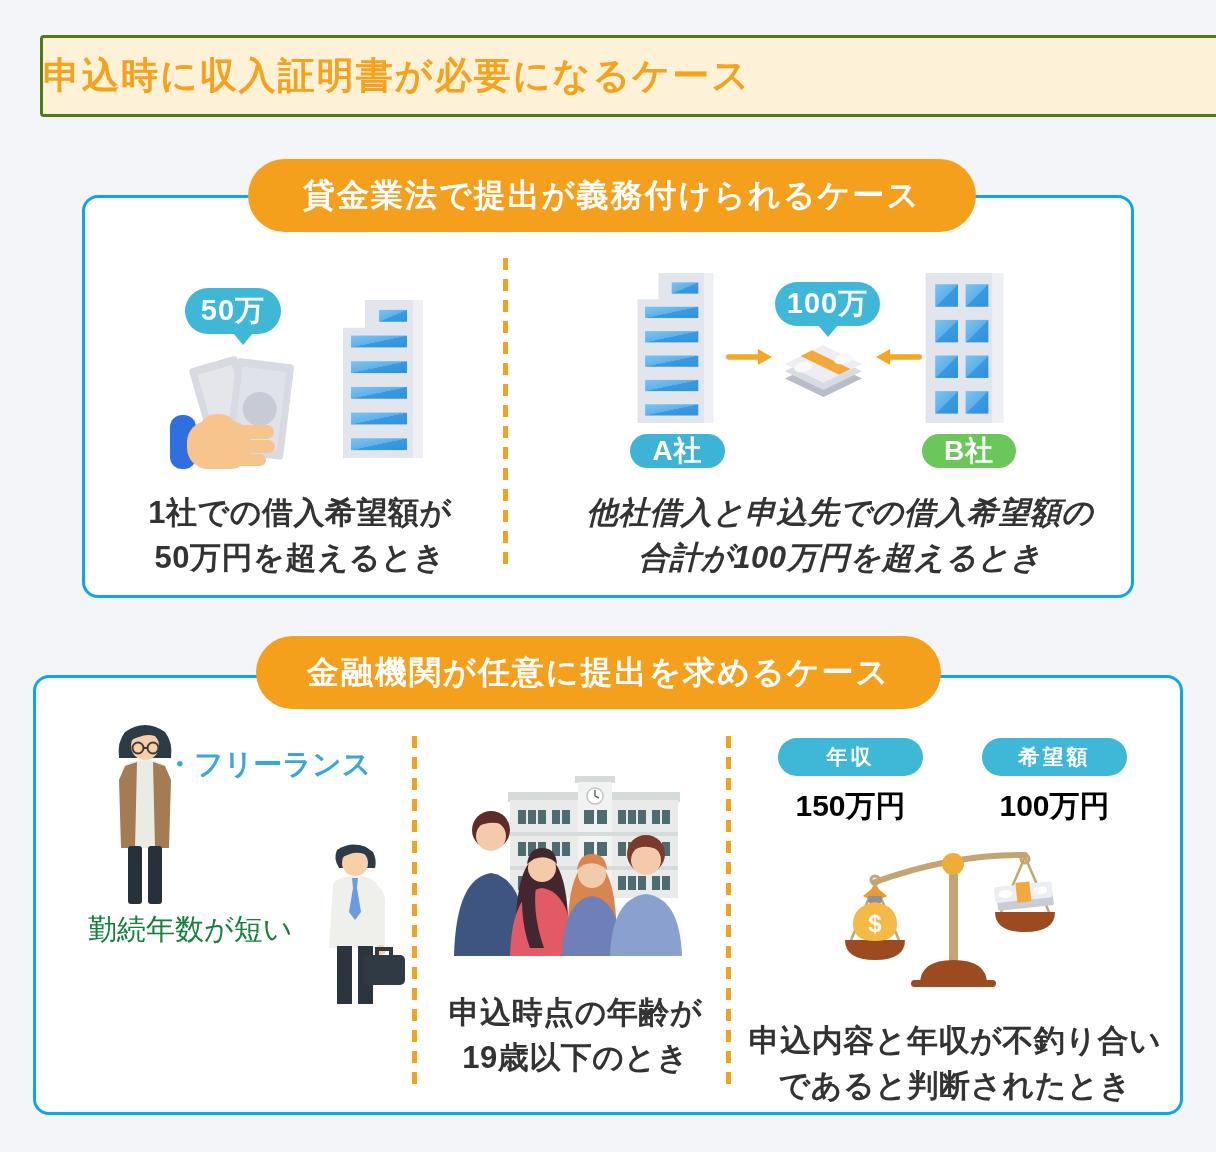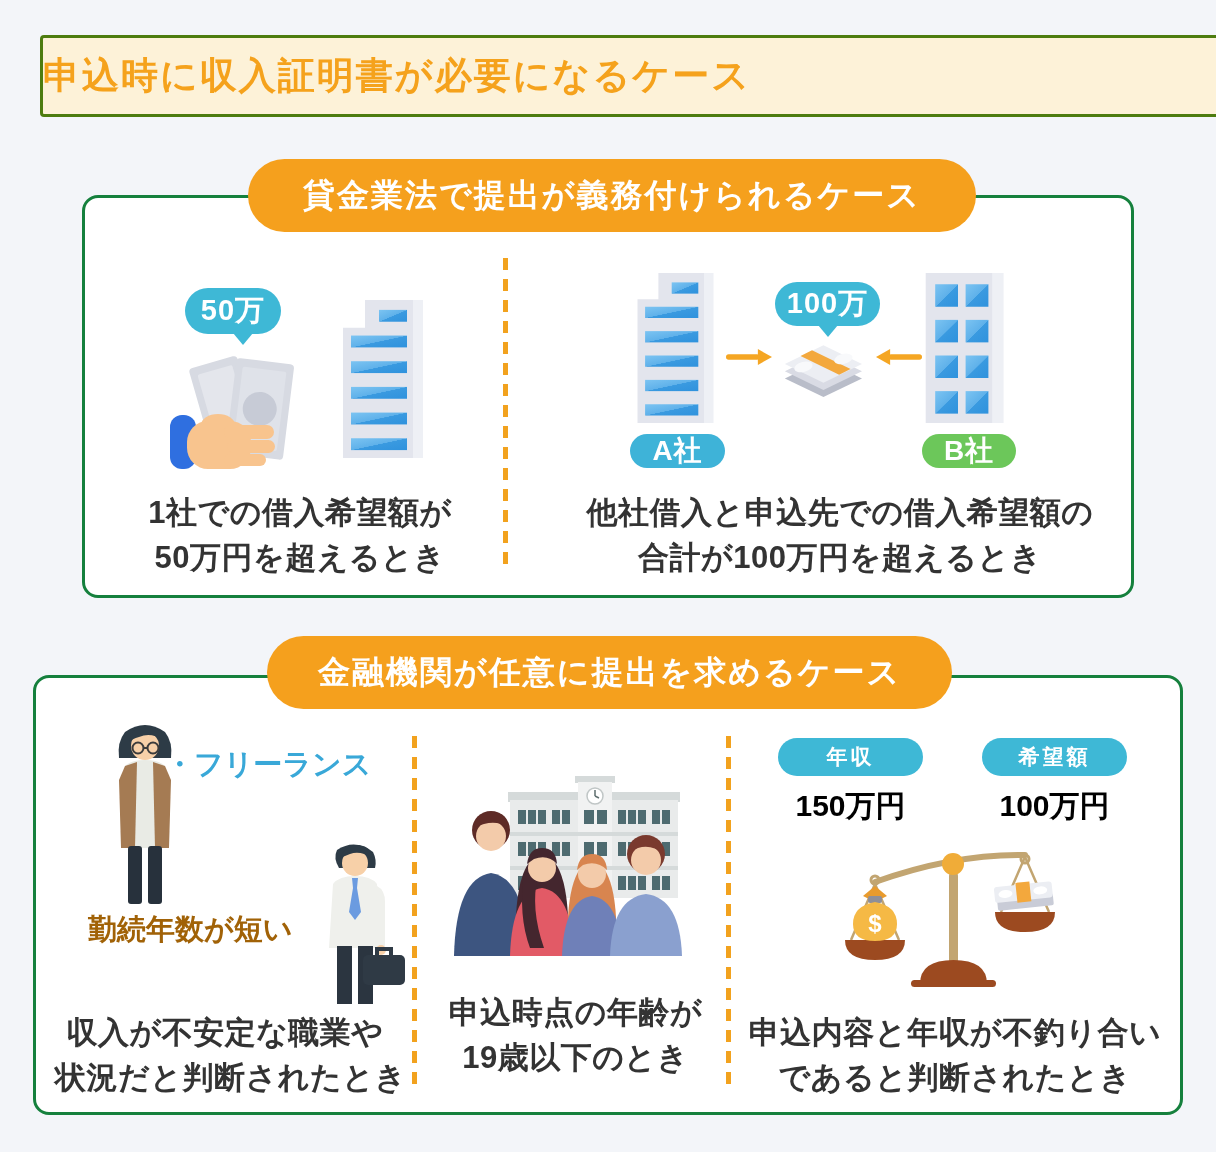--- a/index.html
+++ b/index.html
@@ -17,32 +17,32 @@
     box-sizing:border-box;border:3px solid #4d7c0f;border-radius:4px;
     background:#fdf2d8;display:flex;align-items:center;
   }
   .header-title{
     color:#f5a21c;font-size:37px;font-weight:800;letter-spacing:2px;white-space:nowrap;
   }
 
   
   .panel{
     position:absolute;background:#ffffff;box-sizing:border-box;
-    border:3px solid #15803d;border-radius:16px;
+    border:3px solid #0ea5e9;border-radius:16px;
   }
   .panel1{left:82px;top:195px;width:1052px;height:403px;}
   .panel2{left:33px;top:675px;width:1150px;height:440px;}
 
   .section-pill{
     position:absolute;background:#f5a01d;border-radius:40px;z-index:3;
     color:#fff;font-size:32px;font-weight:800;letter-spacing:2px;white-space:nowrap;
     display:flex;align-items:center;justify-content:center;
   }
   .pill1{left:163px;top:-39px;width:728px;height:73px;}
-  .pill2{left:231px;top:-42px;width:685px;height:73px;}
+  .pill2{left:220px;top:-42px;width:685px;height:73px;}
 
   .vdivider{
     position:absolute;width:5px;
     background:repeating-linear-gradient(to bottom,#f2a21e 0 12px,transparent 12px 21px);
   }
   .vd1{left:418px;top:60px;height:310px;}
   .vd2a{left:376px;top:58px;height:352px;}
   .vd2b{left:690px;top:58px;height:352px;}
 
   .abs{position:absolute;}
@@ -74,41 +74,41 @@
   .tagA{left:545px;top:236px;width:95px;height:34px;background:#3eb3d8;}
   .tagB{left:837px;top:236px;width:94px;height:34px;background:#6cc75a;}
 
   
   .bullets{
     position:absolute;left:129px;top:64px;
     color:#39a8d8;font-size:29px;font-weight:800;line-height:44px;white-space:nowrap;
   }
   .note{
     position:absolute;left:52px;top:232px;
-    color:#a16207;font-size:29px;font-weight:700;white-space:nowrap;
+    color:#15803d;font-size:29px;font-weight:400;white-space:nowrap;
   }
   .tealbadge{
     position:absolute;background:#3eb8d6;border-radius:20px;height:38px;width:145px;
     color:#fff;font-size:21px;font-weight:800;letter-spacing:3px;
     display:flex;align-items:center;justify-content:center;
   }
   .badge-income{left:742px;top:60px;}
   .badge-desired{left:946px;top:60px;}
   .amount{
     position:absolute;width:145px;text-align:center;
     color:#000000;font-size:30px;font-weight:800;white-space:nowrap;
   }
   .amount-income{left:742px;top:108px;}
   .amount-desired{left:946px;top:108px;}
 
   .cap-s1l{left:5px;top:292px;width:420px;}
-  .cap-s1r{left:475px;top:292px;width:560px;}
+  .cap-s1r{left:475px;top:292px;width:560px;font-style:italic;}
   .cap-c1{left:19px;top:332px;width:340px;}
   .cap-c2{left:392px;top:312px;width:295px;}
-  .cap-c3{left:704px;top:332px;width:430px;}
+  .cap-c3{left:704px;top:340px;width:430px;}
 
   svg{display:block;}
 </style>
 </head>
 <body>
 
 <div id="canvas">
 
   <svg width="0" height="0" style="position:absolute" aria-hidden="true">
     <defs>
@@ -251,24 +251,20 @@
       <path d="M28 46 Q34 38 50 38 Q66 38 72 46 L76 110 L24 110 Z" fill="#eff0ec"></path>
       <polygon points="47,40 53,40 52,50 56,74 50,82 44,74 48,50" fill="#6b9be0"></polygon>
       <rect x="32" y="108" width="15" height="58" fill="#2b3540"></rect>
       <rect x="53" y="108" width="15" height="58" fill="#2b3540"></rect>
       <path d="M72 48 Q80 52 80 64 L80 108 L70 108 Z" fill="#eff0ec"></path>
       <circle cx="76" cy="112" r="5" fill="#f7d0a8"></circle>
       <path d="M72 118 L72 111 L86 111 L86 118" fill="none" stroke="#2f3a45" stroke-width="4"></path>
       <rect x="58" y="117" width="42" height="30" rx="5" fill="#2f3a45"></rect>
     </svg>
 
-    <div class="caption cap-c1">
-      <div>収入が不安定な職業や</div>
-      <div>状況だと判断されたとき</div>
-    </div>
 
     <svg class="abs" style="left:414px;top:97px" width="240" height="182" viewBox="0 0 240 180">
       <rect x="58" y="16" width="172" height="10" fill="#d5dada"></rect>
       <rect x="60" y="24" width="168" height="98" fill="#e9ebeb"></rect>
       <rect x="125" y="0" width="40" height="7" fill="#d5dada"></rect>
       <rect x="128" y="6" width="34" height="116" fill="#f1f2f2"></rect>
       <circle cx="145" cy="20" r="8" fill="#ffffff" stroke="#c0c6c6" stroke-width="1.5"></circle>
       <path d="M145 20 L145 14 M145 20 L149 22" stroke="#5f6f6f" stroke-width="1.5"></path>
       <rect x="60" y="56" width="168" height="4" fill="#d5dada"></rect>
       <rect x="60" y="90" width="168" height="4" fill="#d5dada"></rect>

